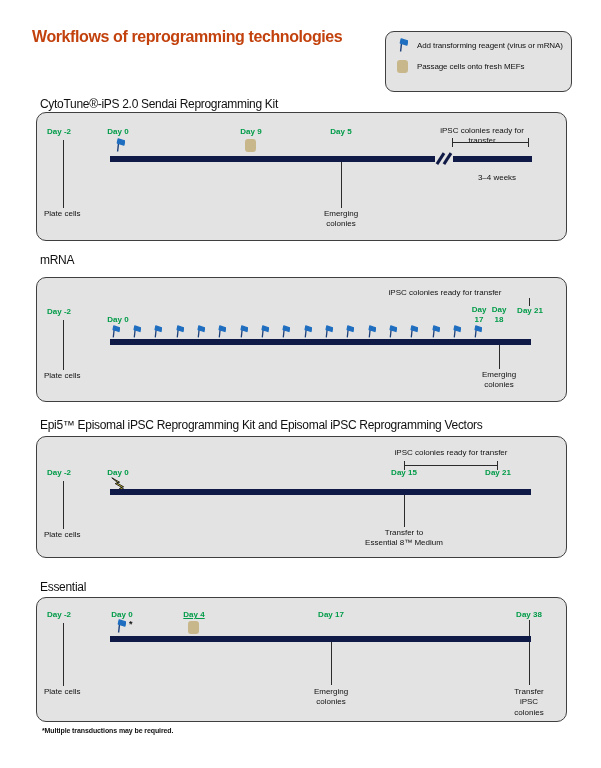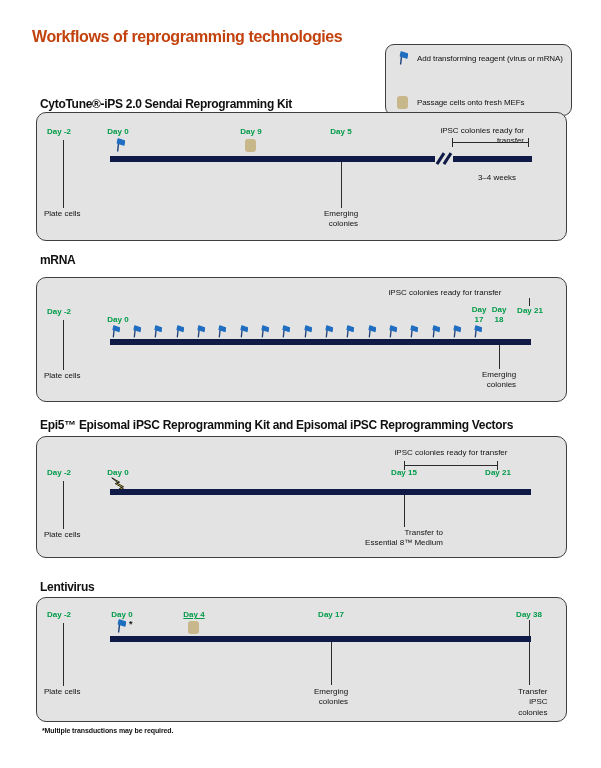--- a/index.html
+++ b/index.html
@@ -7,43 +7,43 @@
   body {
     width:601px; height:768px; position:relative; overflow:hidden;
     font-family:"Liberation Sans", sans-serif; color:#141414;
   }
   .page-title {
     position:absolute; left:32px; top:28px;
     font-size:16px; font-weight:bold; letter-spacing:-0.4px; color:#c2410c;
   }
   
   .legend {
-    position:absolute; left:385px; top:44px; width:187px; height:72px;
+    position:absolute; left:385px; top:31px; width:187px; height:61px;
     background:#e3e3e3; border:1.4px solid #3f3f3f; border-radius:9px;
-    padding:5px 6px 5px 7px; display:flex; flex-direction:column; justify-content:space-between;
+    padding:5px 6px 17px 7px; display:flex; flex-direction:column; justify-content:space-between;
   }
   .legend-row { display:flex; align-items:center; gap:6px; height:16px; }
   .legend-ico { width:18px; display:flex; justify-content:center; align-items:center; flex:0 0 18px; }
   .legend-label { font-size:8px; letter-spacing:-0.1px; color:#111; }
   
   .panel-title {
-    position:absolute; left:40px; font-size:12px; font-weight:bold;
+    position:absolute; left:40px; font-size:12px; font-weight:normal;
     letter-spacing:-0.3px; color:#101010; white-space:nowrap;
   }
   .pbox {
     position:absolute; left:36px; width:531px;
     background:#e3e3e3; border:1.4px solid #3f3f3f; border-radius:10px;
   }
   .day {
     position:absolute; font-size:8px; font-weight:bold; color:#009b48;
     white-space:pre-line; text-align:center; transform:translateX(-50%); line-height:1.2;
   }
   .note {
     position:absolute; font-size:8px; color:#111; white-space:pre-line;
-    text-align:right; transform:translateX(-50%); line-height:1.3;
+    text-align:center; transform:translateX(-50%); line-height:1.3;
   }
   .note-left { transform:none; text-align:left; }
   .tl { position:absolute; height:6px; background:#101a47; }
   .vline { position:absolute; width:1px; background:#2b2b2b; }
   .bracket { position:absolute; height:9px; border-left:1px solid #2b2b2b; border-right:1px solid #2b2b2b; }
   .bracket::after { content:""; position:absolute; left:0; right:0; top:4px; border-top:1px solid #2b2b2b; }
   .tl-break { position:absolute; width:18px; height:12px; background:#e3e3e3; }
   .tl-break .slash { position:absolute; width:2.6px; height:13px; background:#101a47; transform:rotate(33deg); top:-1px; }
   .passage-box { display:inline-block; width:11px; height:13px; background:#c8b78b; border-radius:3px; }
   .icon-abs { position:absolute; line-height:0; }
@@ -209,21 +209,21 @@
       </svg>
   </span>
   <div class="tl" style="left:73px; top:52px; width:421px;"></div>
   <div class="vline" style="left:26px; top:44px; height:48px;"></div>
   <div class="vline" style="left:367px; top:58px; height:32px;"></div>
   <span class="note note-left" style="left:7px; top:93px;">Plate cells</span>
   <span class="note" style="left:367px; top:91px;">Transfer to
 Essential 8™ Medium</span>
 </div>
 
-<div class="panel-title" style="top:580px;">Lentivirus</div>
+<div class="panel-title" style="top:580px;">Essential</div>
 <div class="pbox" style="top:597px; height:125px;">
   <span class="day" style="left:22px; top:12px;">Day -2</span>
   <span class="day" style="left:85px; top:12px;">Day 0</span>
   <span class="day" style="left:157px; top:12px;text-decoration:underline;">Day 4</span>
   <span class="day" style="left:294px; top:12px;">Day 17</span>
   <span class="day" style="left:492px; top:12px;">Day 38</span>
   <span class="icon-abs" style="left:78px; top:21px;">
     <svg width="11" height="14" viewBox="0 0 11 14">
         <line x1="4.8" y1="2.5" x2="3.6" y2="13.5" stroke="#1b3f7a" stroke-width="1.4"></line>
         <path d="M4.2 0.9 L10.6 2.9 L9.9 7 L3.4 5 Z" fill="#1f6ec0" stroke="#1f6ec0" stroke-width="1.4" stroke-linejoin="round"></path>

